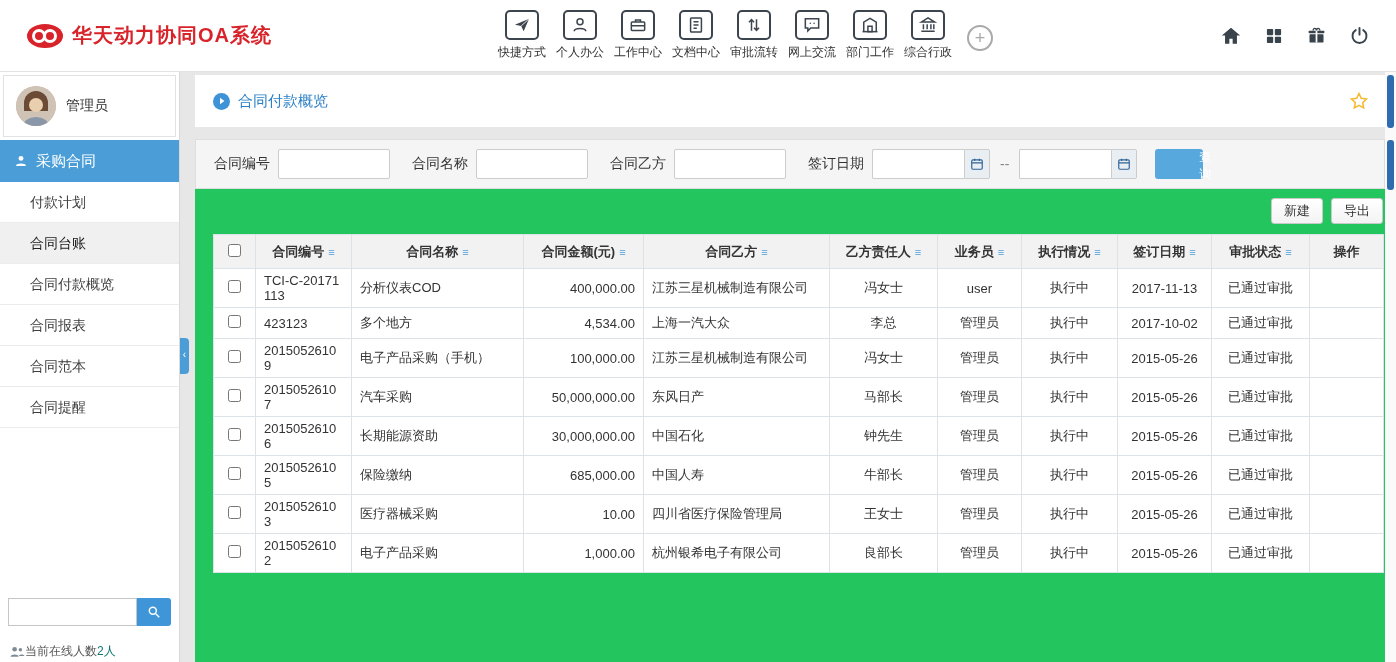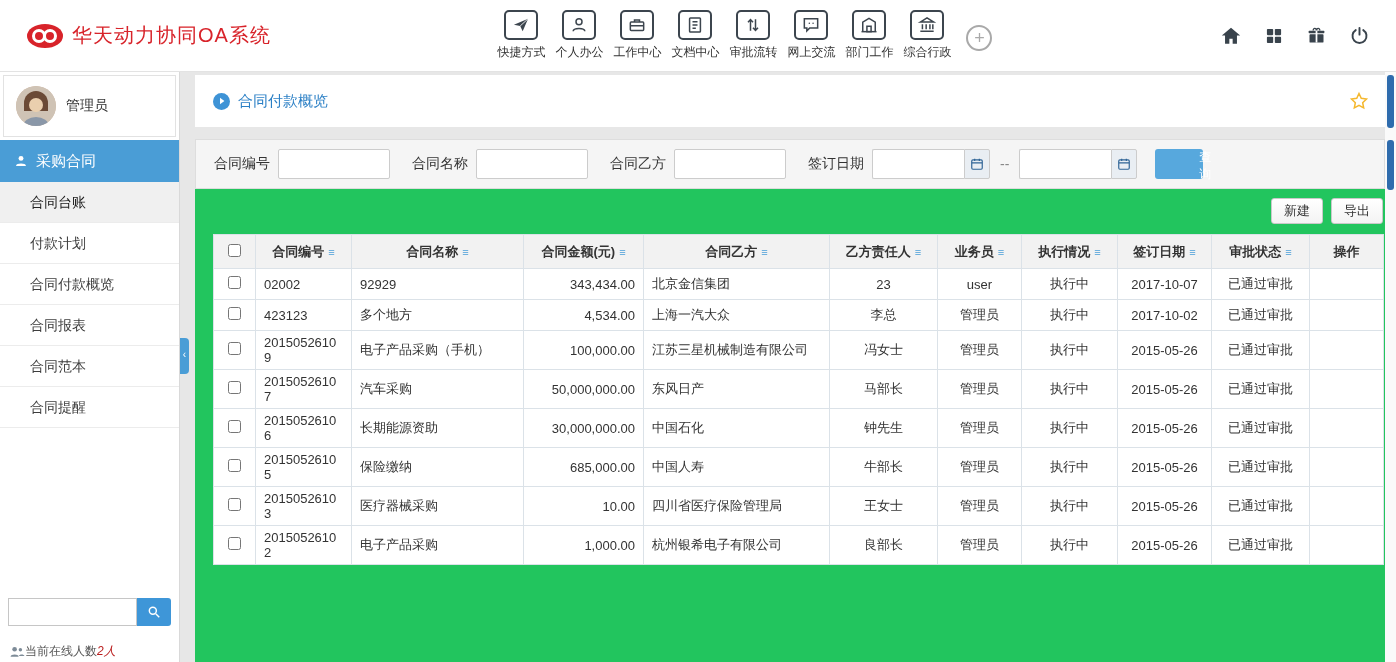--- a/index.html
+++ b/index.html
@@ -3,42 +3,42 @@
 <meta charset="utf-8">
 <title>OA</title>
 <style>
 *{margin:0;padding:0;box-sizing:border-box;}
 html,body{width:1396px;height:662px;overflow:hidden;}
 body{font-family:"Liberation Sans","DejaVu Sans",sans-serif;background:#e7e7e7;position:relative;color:#333;}
 
 
 .topbar{height:72px;background:#fff;border-bottom:1px solid #e3e3e3;display:flex;align-items:center;padding:0 26px;position:relative;z-index:2;}
 .brand{display:flex;align-items:center;gap:8px;}
-.brand-title{font-size:20px;font-weight:normal;color:#d8232a;letter-spacing:1px;white-space:nowrap;}
+.brand-title{font-size:20px;font-weight:bold;color:#d8232a;letter-spacing:1px;white-space:nowrap;}
 .top-nav{display:flex;gap:0;margin-left:auto;align-items:flex-start;}
 .nav-item{display:flex;flex-direction:column;align-items:center;gap:4px;cursor:pointer;width:58px;}
 .nav-icon{width:34px;height:30px;border:2px solid #3c454e;border-radius:5px;display:flex;align-items:center;justify-content:center;background:#fff;}
 .nav-label{font-size:12px;color:#333;white-space:nowrap;}
 .plus-circle{width:26px;height:26px;border:2px solid #a9a9a9;border-radius:50%;color:#a9a9a9;font-size:18px;line-height:22px;text-align:center;margin:4px 6px 0 10px;cursor:pointer;flex:none;}
 .top-right{margin-left:auto;display:flex;gap:22px;align-items:center;}
 .tr-icon{cursor:pointer;display:flex;}
 
 
 .sidebar{position:absolute;left:0;top:72px;bottom:0;width:180px;background:#fff;border-right:1px solid #d9d9d9;z-index:2;}
 .user-card{margin:3px;border:1px solid #e2e2e2;height:62px;display:flex;align-items:center;gap:10px;padding:0 12px;}
 .avatar{width:40px;height:40px;border-radius:50%;overflow:hidden;flex:none;background:#cfb9a5;}
 .user-name{font-size:14px;color:#333;}
 .module-header{height:42px;background:#4a9dd6;color:#fff;display:flex;align-items:center;gap:8px;padding:0 14px;font-size:15px;cursor:pointer;}
 .menu-item{height:41px;line-height:40px;padding-left:30px;font-size:14px;color:#3d3d3d;border-bottom:1px solid #ececec;cursor:pointer;background:#fff;}
 .menu-item.active{background:#f0f0f0;color:#222;}
 .sidebar-search{position:absolute;bottom:36px;left:8px;right:8px;display:flex;}
 .sidebar-search input{flex:1;height:28px;border:1px solid #c6c6c6;padding:0 6px;font-size:12px;background:#fff;min-width:0;}
 .search-btn{width:34px;height:28px;background:#3e96d8;border:none;border-radius:0 3px 3px 0;display:flex;align-items:center;justify-content:center;cursor:pointer;}
 .online-row{position:absolute;bottom:2px;left:10px;display:flex;align-items:center;font-size:12px;color:#555;white-space:nowrap;}
-.online-count{color:#b91c1c;font-style:italic;}
+.online-count{color:#0f766e;}
 .collapse-tab{position:absolute;left:180px;top:338px;width:9px;height:36px;background:#4a9dd6;border-radius:0 4px 4px 0;color:#fff;font-size:10px;line-height:34px;text-align:center;cursor:pointer;z-index:3;}
 
 
 .main{position:absolute;left:195px;top:75px;right:11px;bottom:0;display:flex;flex-direction:column;}
 .breadcrumb-bar{height:52px;background:#fff;display:flex;align-items:center;padding:0 16px 0 18px;margin-bottom:12px;flex:none;}
 .crumb-icon{width:17px;height:17px;border-radius:50%;background:#3e93d6;display:flex;align-items:center;justify-content:center;margin-right:8px;flex:none;}
 .crumb-title{font-size:15px;color:#2a7fc5;}
 .crumb-star{margin-left:auto;display:flex;cursor:pointer;}
 .filter-bar{height:50px;background:#f5f5f5;border:1px solid #ddd;display:flex;align-items:center;padding:0 14px 0 18px;gap:8px;font-size:14px;color:#333;flex:none;}
 .filter-label{margin-left:14px;white-space:nowrap;}
@@ -211,22 +211,22 @@
     <span style="display:flex;">
         <svg width="14" height="14" viewBox="0 0 24 24" fill="#fff">
           <circle cx="12" cy="7.5" r="4.2"></circle>
           <path d="M3.5 20.5 c0-5.5 17-5.5 17 0 Z"></path>
         </svg>
       </span>
     <span>采购合同</span>
   </div>
 
   <nav>
+    <div class="menu-item">付款计划</div>
     <div class="menu-item active">合同台账</div>
-    <div class="menu-item">付款计划</div>
     <div class="menu-item">合同付款概览</div>
     <div class="menu-item">合同报表</div>
     <div class="menu-item">合同范本</div>
     <div class="menu-item">合同提醒</div>
   </nav>
 
   <div class="sidebar-search">
     <input type="text" style="">
     <button class="search-btn">
       <span style="display:flex;">
@@ -337,28 +337,28 @@
             <th><span>业务员</span><span class="sort">≡</span></th>
             <th><span>执行情况</span><span class="sort">≡</span></th>
             <th><span>签订日期</span><span class="sort">≡</span></th>
             <th><span>审批状态</span><span class="sort">≡</span></th>
             <th><span>操作</span></th>
           </tr>
       </thead>
       <tbody>
           <tr>
             <td class="ac"><input type="checkbox" style=""></td>
-            <td class="al c-no">02002</td>
-            <td class="al">92929</td>
-            <td class="ar">343,434.00</td>
-            <td class="al">北京金信集团</td>
-            <td class="ac">23</td>
+            <td class="al c-no">TCI-C-20171113</td>
+            <td class="al">分析仪表COD</td>
+            <td class="ar">400,000.00</td>
+            <td class="al">江苏三星机械制造有限公司</td>
+            <td class="ac">冯女士</td>
             <td class="ac">user</td>
             <td class="ac">执行中</td>
-            <td class="ac">2017-10-07</td>
+            <td class="ac">2017-11-13</td>
             <td class="ac">已通过审批</td>
             <td class="ac"></td>
           </tr>
           <tr>
             <td class="ac"><input type="checkbox" style=""></td>
             <td class="al c-no">423123</td>
             <td class="al">多个地方</td>
             <td class="ar">4,534.00</td>
             <td class="al">上海一汽大众</td>
             <td class="ac">李总</td>

